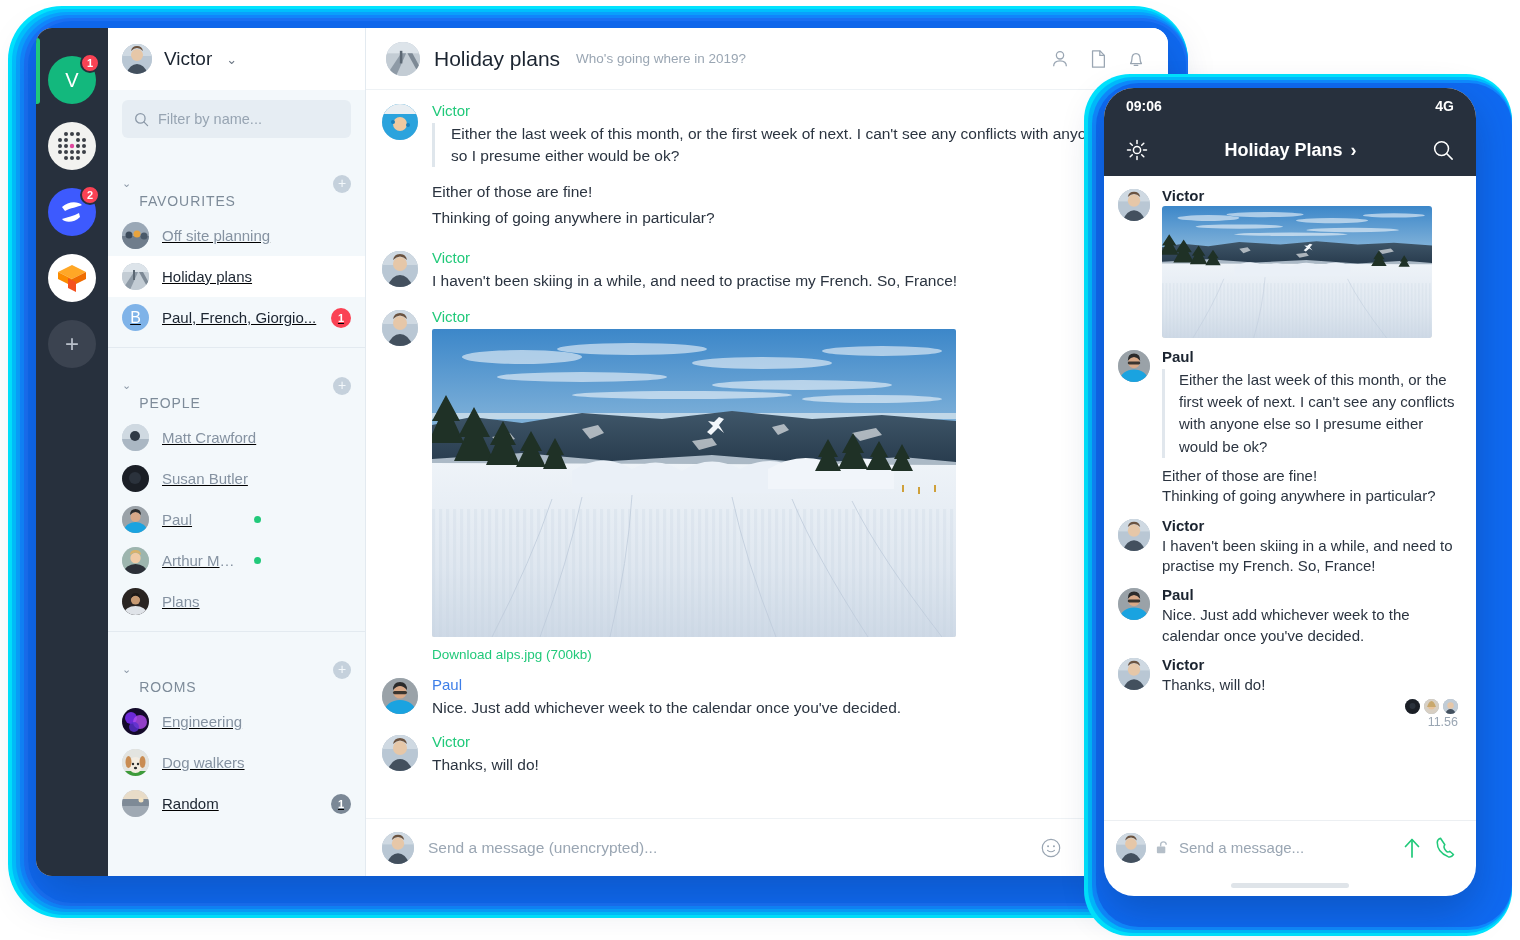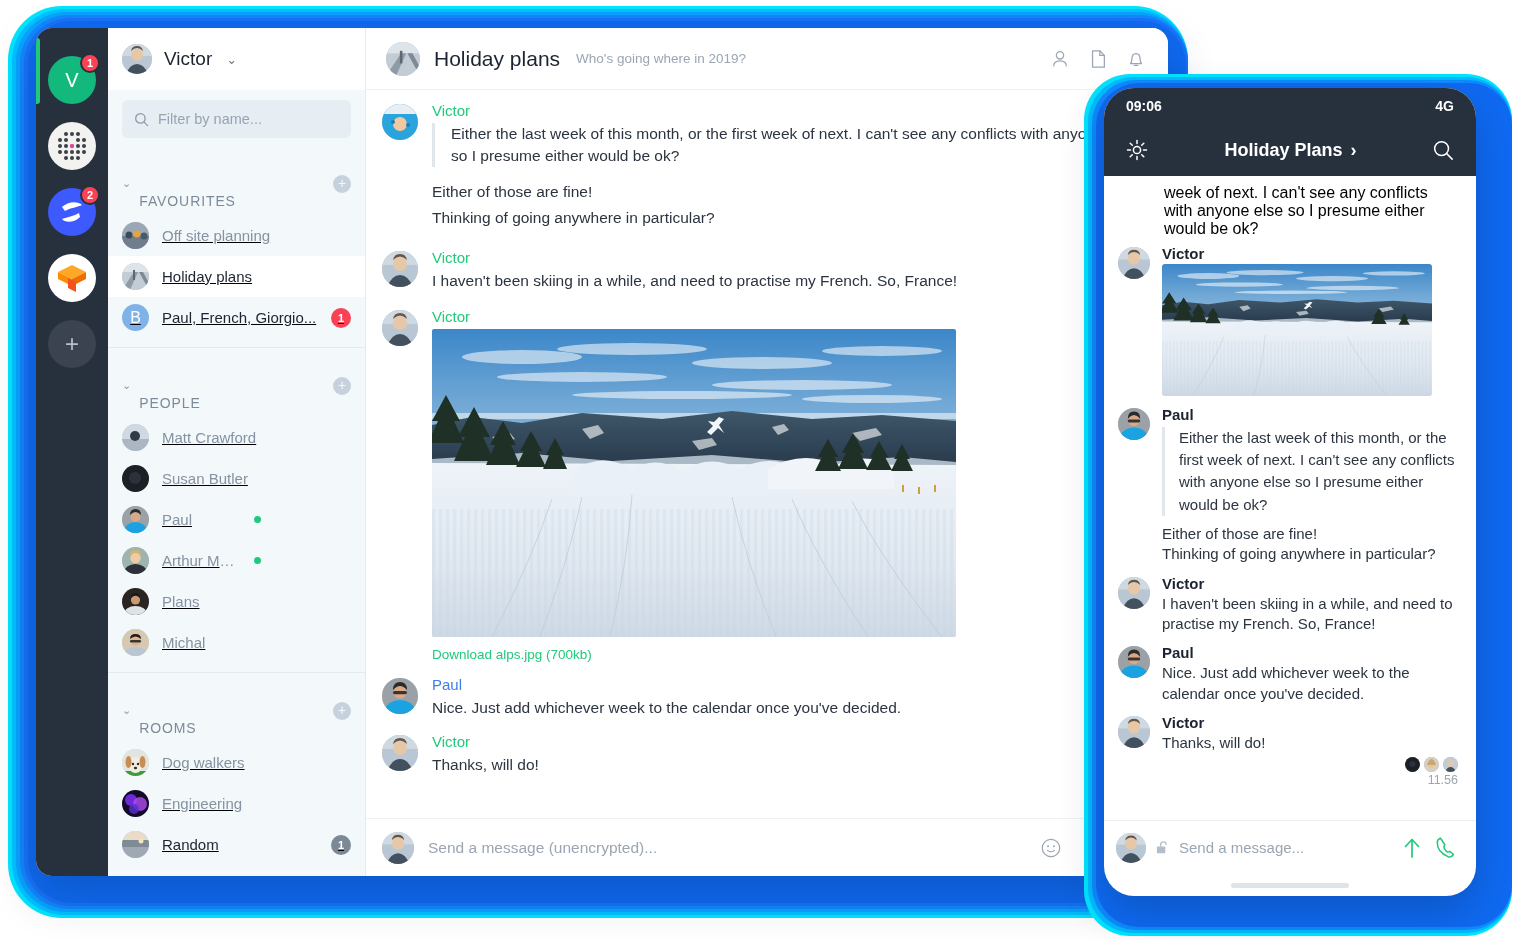--- a/index.html
+++ b/index.html
@@ -348,67 +348,55 @@
             <rect width="27" height="27" fill="#2a2522"></rect>
             <path d="M0 27 q4 -9 13.5 -9 q9.5 0 13.5 9 z" fill="#dfe3e8"></path>
             <circle cx="13.5" cy="12" r="4.6" fill="#c79a72"></circle>
             <path d="M9 10 q4.5 -5 9 0 q0 -5 -4.5 -5 q-4.5 0 -4.5 5" fill="#1e1a17"></path>
           </svg>
         </div>
         <span class="li-label">Plans</span>
       </div>
 
 
-      <div class="list-item">
-        <div class="av" style="width:27px;height:27px;">
-          <svg width="27" height="27" viewBox="0 0 27 27" class="ic">
-            <rect width="27" height="27" fill="#d6c9b4"></rect>
-            <path d="M0 27 q4 -9 13.5 -9 q9.5 0 13.5 9 z" fill="#b9c6d2"></path>
-            <circle cx="13.5" cy="12" r="5" fill="#e0b58e"></circle>
-            <path d="M8 10 q5.5 -5 11 0 q0 -5 -5.5 -5 q-5.5 0 -5.5 5" fill="#221d18"></path>
-            <rect x="8" y="11" width="11" height="2.6" rx="1.3" fill="#3a3530"></rect>
-          </svg>
-        </div>
-        <span class="li-label">Michal</span>
-      </div>
 
       <div class="divider"></div>
 
       <div class="sec-head">
         <span class="chev">⌄</span>
         <span class="sec-title">ROOMS</span>
         <span class="sec-add">+</span>
+      </div>
+
+      <div class="list-item">
+        <div class="av" style="width:27px;height:27px;">
+          <svg width="27" height="27" viewBox="0 0 27 27" class="ic">
+            <rect width="27" height="27" fill="#140a2a"></rect>
+            <circle cx="9" cy="10" r="6" fill="#7b2ff7" opacity=".85"></circle>
+            <circle cx="18" cy="14" r="7" fill="#b14cf0" opacity=".8"></circle>
+            <circle cx="12" cy="19" r="5" fill="#5a2fd1" opacity=".8"></circle>
+          </svg>
+        </div>
+        <span class="li-label">Engineering</span>
       </div>
 
       <div class="list-item">
         <div class="av" style="width:27px;height:27px;">
           <svg width="27" height="27" viewBox="0 0 27 27" class="ic">
             <rect width="27" height="27" fill="#e3e4e0"></rect>
             <rect y="22" width="27" height="5" fill="#3d9b3a"></rect>
             <ellipse cx="13.5" cy="16" rx="7" ry="8" fill="#f3ece1"></ellipse>
             <ellipse cx="6.5" cy="13" rx="3" ry="6" fill="#c98c52"></ellipse>
             <ellipse cx="20.5" cy="13" rx="3" ry="6" fill="#c98c52"></ellipse>
             <circle cx="11" cy="15" r="1.2" fill="#2b2b2b"></circle>
               <circle cx="16" cy="15" r="1.2" fill="#2b2b2b"></circle>
             <ellipse cx="13.5" cy="19" rx="1.6" ry="1.2" fill="#2b2b2b"></ellipse>
           </svg>
         </div>
         <span class="li-label">Dog walkers</span>
-      </div>
-
-      <div class="list-item">
-        <div class="av" style="width:27px;height:27px;">
-          <svg width="27" height="27" viewBox="0 0 27 27" class="ic">
-            <rect width="27" height="27" fill="#140a2a"></rect>
-            <circle cx="9" cy="10" r="6" fill="#7b2ff7" opacity=".85"></circle>
-            <circle cx="18" cy="14" r="7" fill="#b14cf0" opacity=".8"></circle>
-            <circle cx="12" cy="19" r="5" fill="#5a2fd1" opacity=".8"></circle>
-          </svg>
-        </div>
-        <span class="li-label">Engineering</span>
       </div>
 
       <div class="list-item">
         <div class="av" style="width:27px;height:27px;">
           <svg width="27" height="27" viewBox="0 0 27 27" class="ic">
             <rect width="27" height="27" fill="#cfd4d8"></rect>
             <rect y="0" width="27" height="9" fill="#e8dcc8"></rect>
             <rect y="9" width="27" height="7" fill="#7e8a96"></rect>
             <rect y="16" width="27" height="11" fill="#9fa9b3"></rect>
             <circle cx="19" cy="10" r="2.5" fill="#f3e3c2"></circle>
@@ -674,23 +662,20 @@
         <span>›</span>
       </div>
       <svg width="25" height="25" viewBox="0 0 26 26" class="ic">
         <circle cx="11" cy="11" r="7.2" fill="none" stroke="#fff" stroke-width="1.6"></circle>
         <line x1="16.2" y1="16.2" x2="22" y2="22" stroke="#fff" stroke-width="1.6" stroke-linecap="round"></line>
       </svg>
     </div>
 
     <div class="phone-body">
 
-      <div style="padding:4px 16px 0 60px;">
-        <div class="ptxt">week of next. I can't see any conflicts with anyone else so I presume either would be ok?</div>
-      </div>
 
       <div class="pm">
         <div class="av" style="width:32px;height:32px;margin-top:2px;">
           <svg width="32" height="32" viewBox="0 0 36 36" class="ic">
             <rect width="36" height="36" fill="#b9c7d4"></rect>
               <rect y="0" width="36" height="14" fill="#cfd9e2"></rect>
             <circle cx="18" cy="13" r="7" fill="#e6c7a8"></circle>
             <path d="M11 9 q7 -7 14 0 q-1 -6 -7 -6 q-6 0 -7 6" fill="#6b5340"></path>
             <path d="M5 36 q5 -12 13 -12 q8 0 13 12 z" fill="#43505e"></path>
           </svg>

